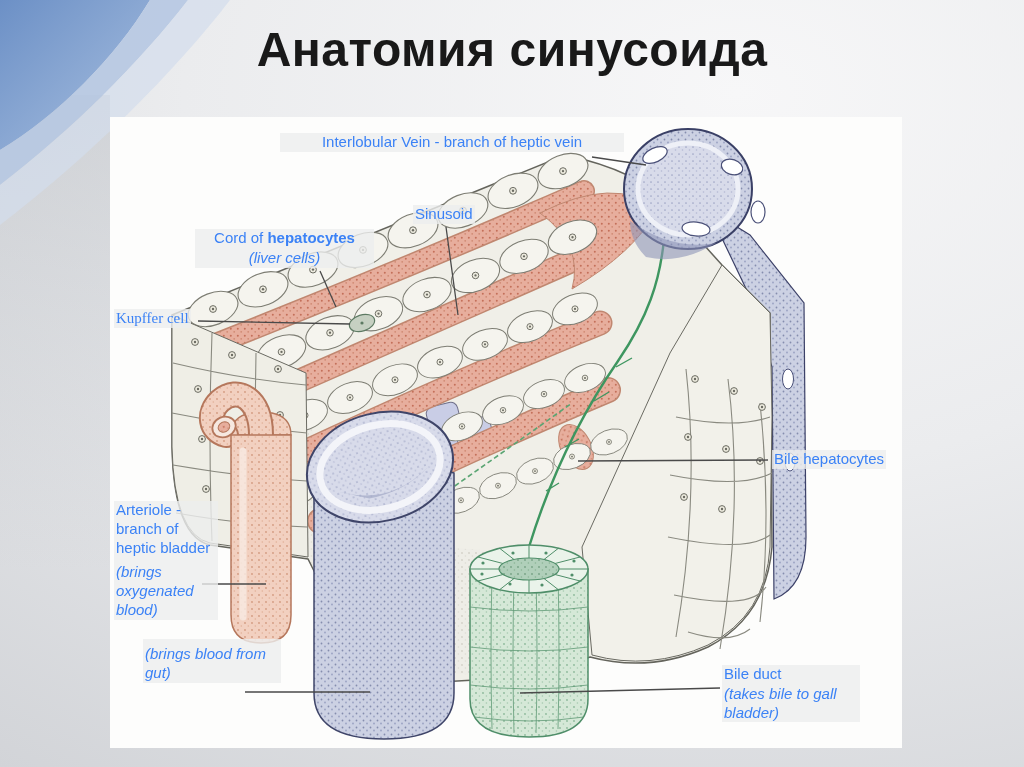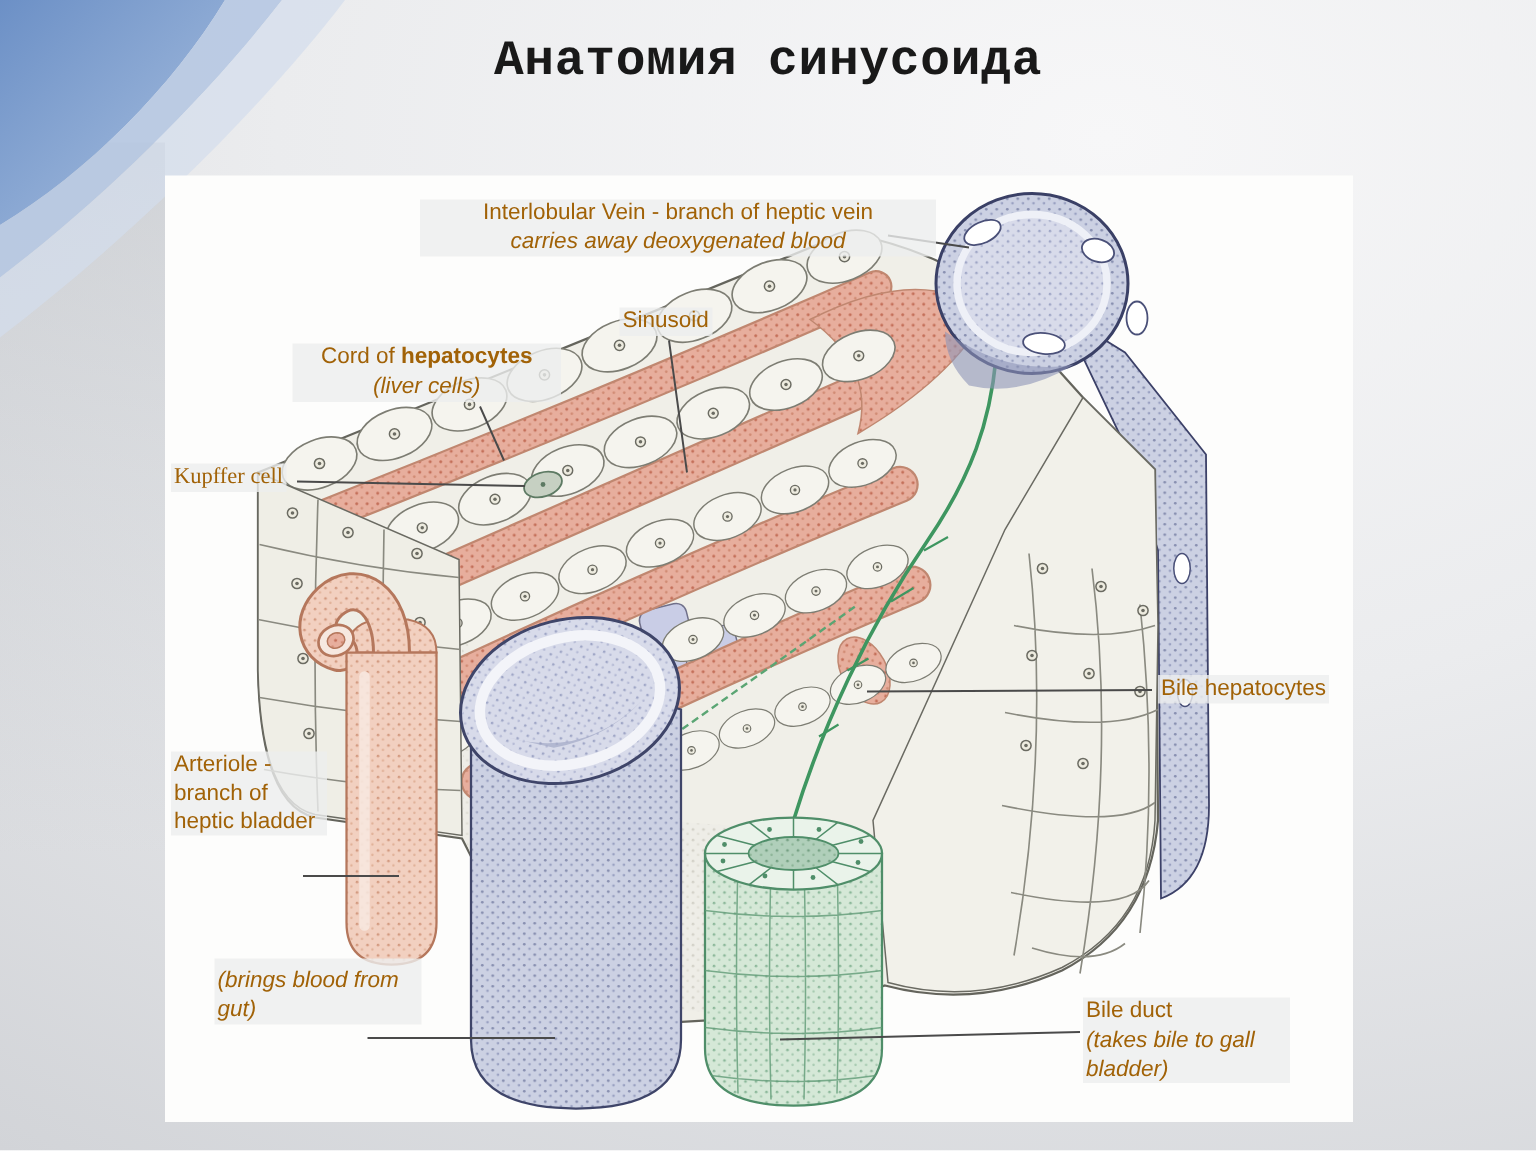--- a/index.html
+++ b/index.html
@@ -6,25 +6,25 @@
   .slide{
     position:relative;width:1024px;height:767px;overflow:hidden;
     font-family:"Liberation Sans",sans-serif;
     background:radial-gradient(ellipse 120% 110% at 72% 12%, #f7f7f8 0%, #ebecee 45%, #d2d4d8 100%);
   }
   .left-band{position:absolute;left:0;top:95px;width:110px;height:540px;
     background:linear-gradient(180deg,rgba(170,175,182,.38),rgba(170,175,182,0) 88%);}
   .corner{position:absolute;left:0;top:0;}
   .title{
     position:absolute;left:0;top:22px;width:100%;text-align:center;
-    font-size:33px;font-weight:700;color:#191919;letter-spacing:0.5px;font-family:Liberation Mono, monospace;
+    font-size:48px;font-weight:700;color:#191919;letter-spacing:0.5px;
   }
   .panel{position:absolute;left:110px;top:117px;width:792px;height:631px;background:#fdfdfc;}
   .panel svg.art{position:absolute;left:0;top:0;}
-  .lbl{position:absolute;font-size:15px;line-height:1.25;color:#a16207;background:rgba(236,238,238,.8);padding:0 2px;}
+  .lbl{position:absolute;font-size:15px;line-height:1.25;color:#3b82f6;background:rgba(236,238,238,.8);padding:0 2px;}
   .lbl .note{font-style:italic;margin-top:6px;}
   .lbl .tight{margin-top:1px;}
   .center{text-align:center;}
 </style>
 </head>
 <body>
 
 <div class="slide">
 
   <div class="left-band"></div>
@@ -231,34 +231,34 @@
             <circle cx="436" cy="436" r="1.6"></circle>
             <circle cx="464" cy="444" r="1.6"></circle>
         </g>
       </g>
 
       <path d="M482,40 L536,48 M336,110 L348,198 M210,154 L226,190 M88,204 L240,207 M92,467 L156,467 M135,575 L260,575 M658,343 L468,344 M610,571 L410,576" stroke="#4a4a4a" stroke-width="1.3" fill="none"></path>
     </svg>
 
     <div class="lbl center" style="left:170px;top:16px;width:340px;">
       <div>Interlobular Vein - branch of heptic vein</div>
-      <div style="font-style:italic">carries away deoxygenated blood</div>
     </div>
 
     <div class="lbl" style="left:303px;top:88px;text-align:right;">Sinusoid</div>
 
     <div class="lbl center" style="left:85px;top:112px;width:175px;">
       <div><span>Cord of </span><b>hepatocytes</b></div>
       <div class="note tight">(liver cells)</div>
     </div>
 
     <div class="lbl" style="left:4px;top:192px;font-family:Liberation Serif, serif;">Kupffer cell</div>
 
     <div class="lbl" style="left:4px;top:384px;width:100px;">
       <div>Arteriole - branch of heptic bladder</div>
+      <div class="note">(brings oxygenated blood)</div>
     </div>
 
     <div class="lbl" style="left:33px;top:522px;width:134px;">
       <div class="note">(brings blood from gut)</div>
     </div>
 
     <div class="lbl" style="left:662px;top:333px;">Bile hepatocytes</div>
 
     <div class="lbl" style="left:612px;top:548px;width:134px;">
       <div>Bile duct</div>

